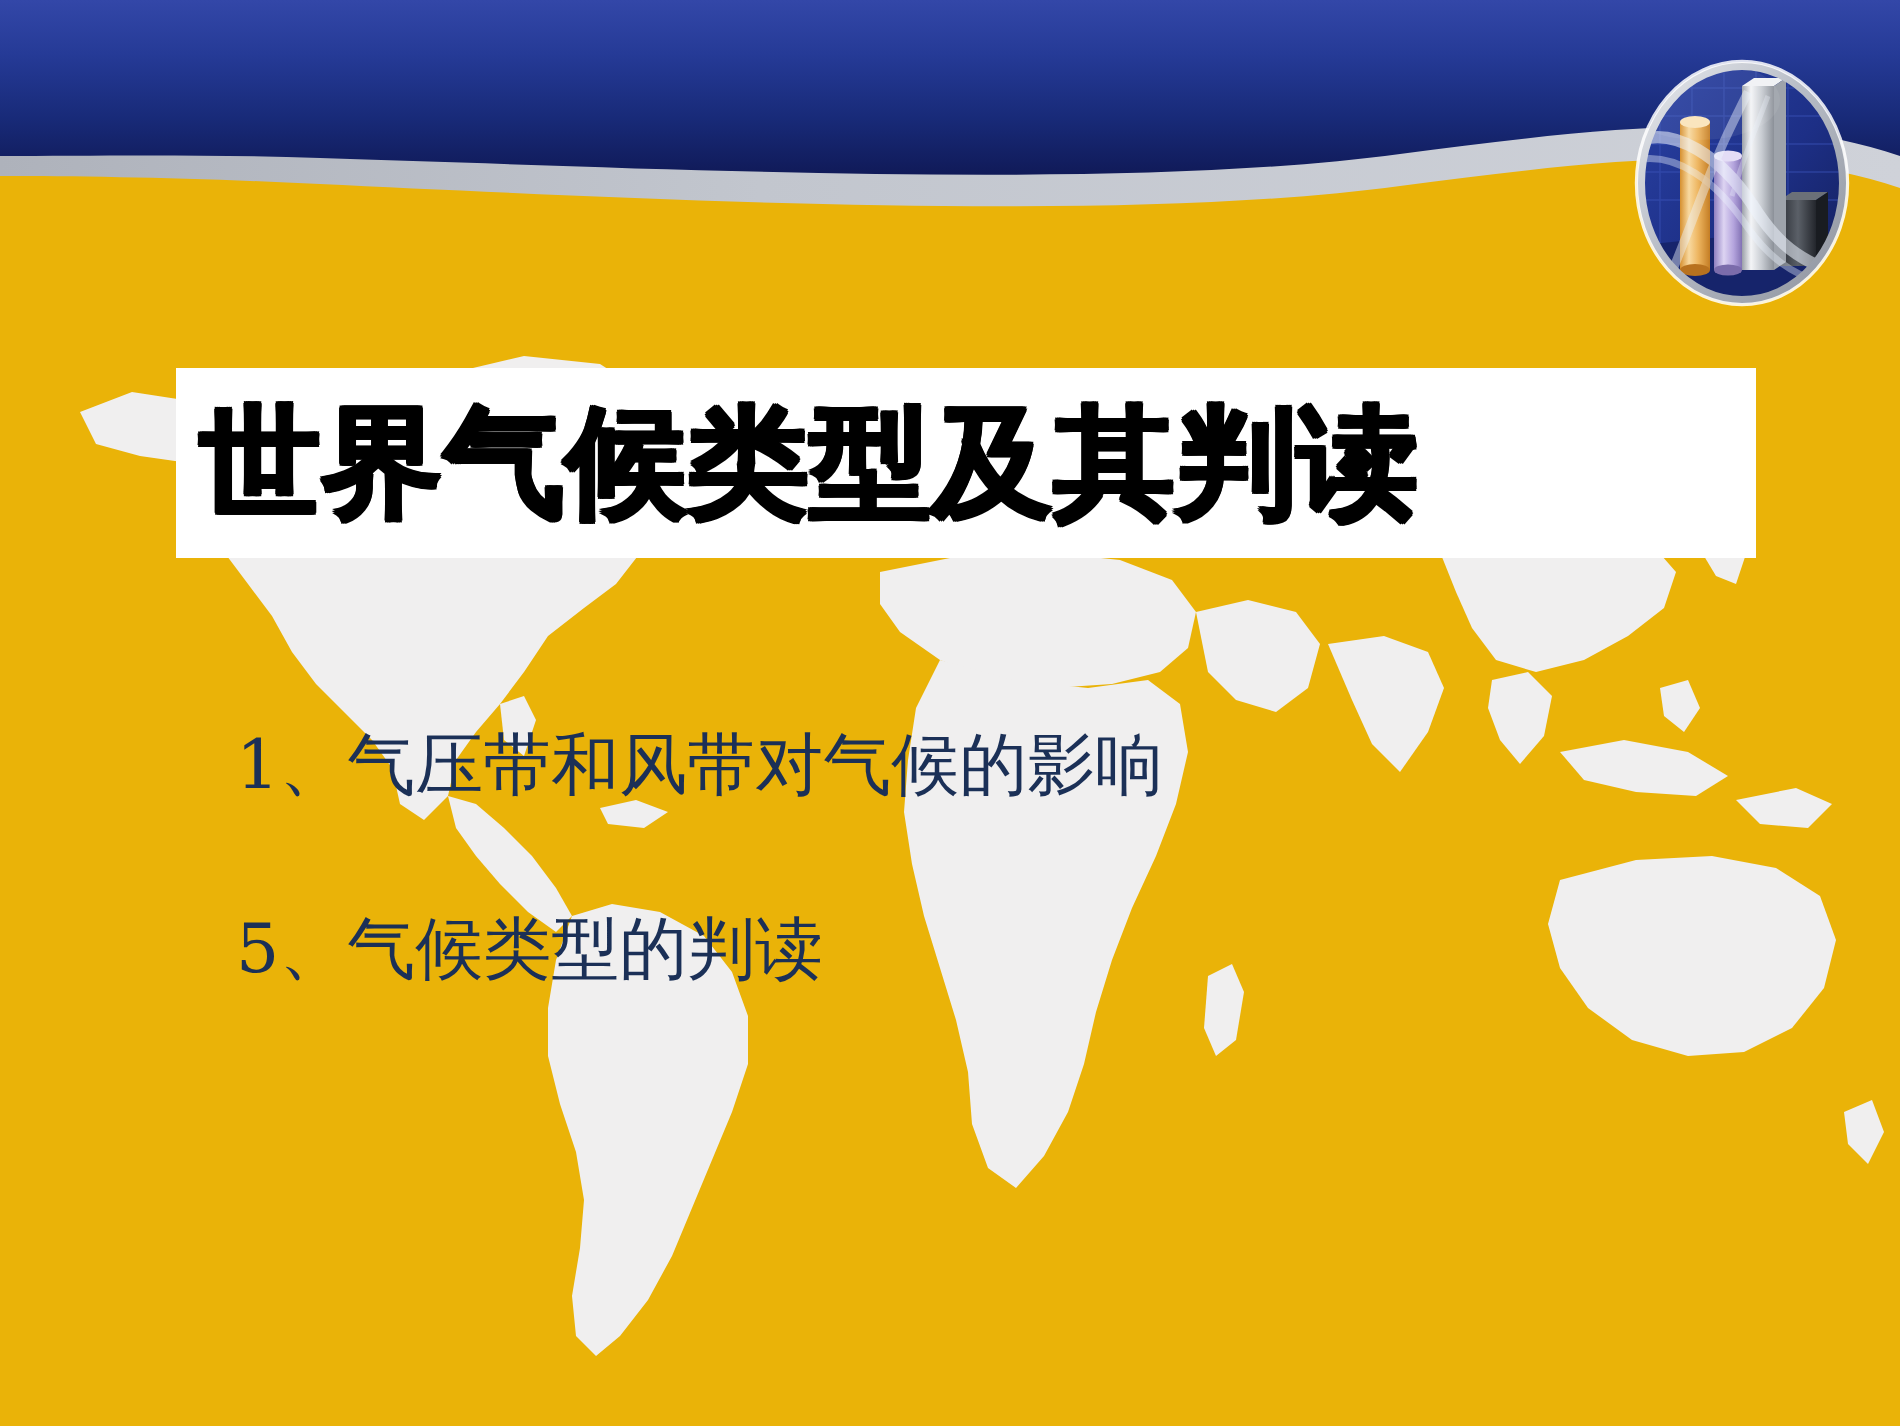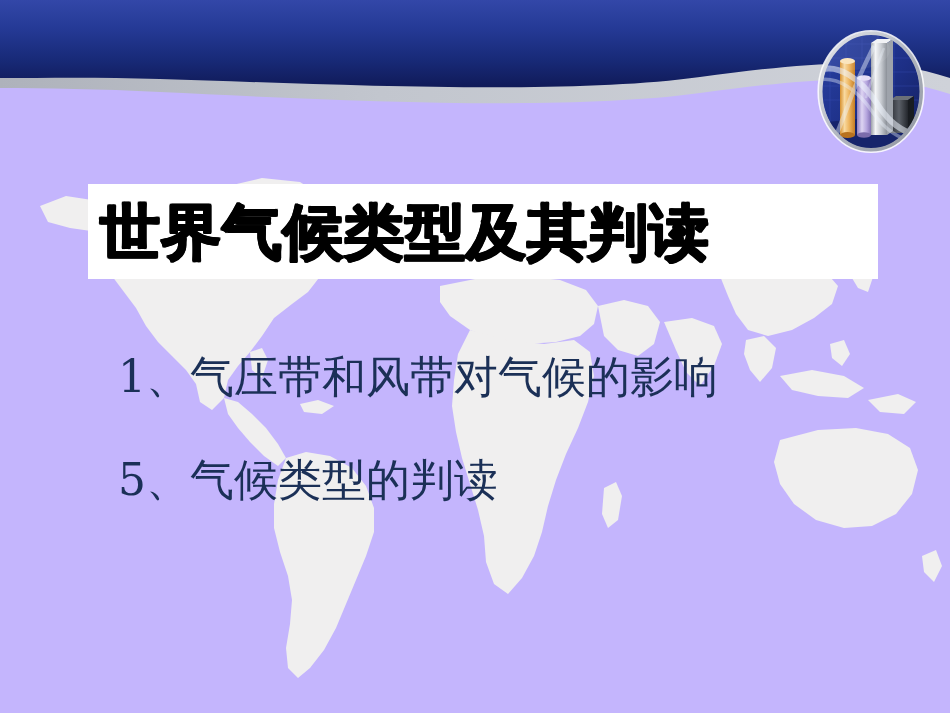--- a/index.html
+++ b/index.html
@@ -6,21 +6,21 @@
   html, body {
     margin: 0;
     padding: 0;
     background: #ffffff;
   }
   #slide {
     position: relative;
     width: 950px;
     height: 713px;
     overflow: hidden;
-    background: #c4b5fd;
+    background: #eab308;
     font-family: "Liberation Serif", "DejaVu Serif", serif;
   }
 
   
   .watermark {
     position: absolute;
     left: 0;
     top: 0;
     width: 950px;
     height: 713px;
@@ -76,25 +76,26 @@
 
   
   .body-list {
     position: absolute;
     left: 118px;
     top: 352px;
     width: 800px;
   }
   .body-item {
     font-family: "DejaVu Serif", "Liberation Serif", serif;
-    font-size: 44px;
+    font-size: 34px;
     color: #1b3057;
     line-height: 1.12;
     white-space: nowrap;
     margin-bottom: 54px;
+    margin-top: 12px;
   }
   .body-item:last-child { margin-bottom: 0; }
 </style>
 </head>
 <body>
 
 <div id="slide">
 
   <svg class="watermark" viewBox="0 0 950 713" preserveAspectRatio="none" aria-hidden="true">
     <g fill="#f0efef">

